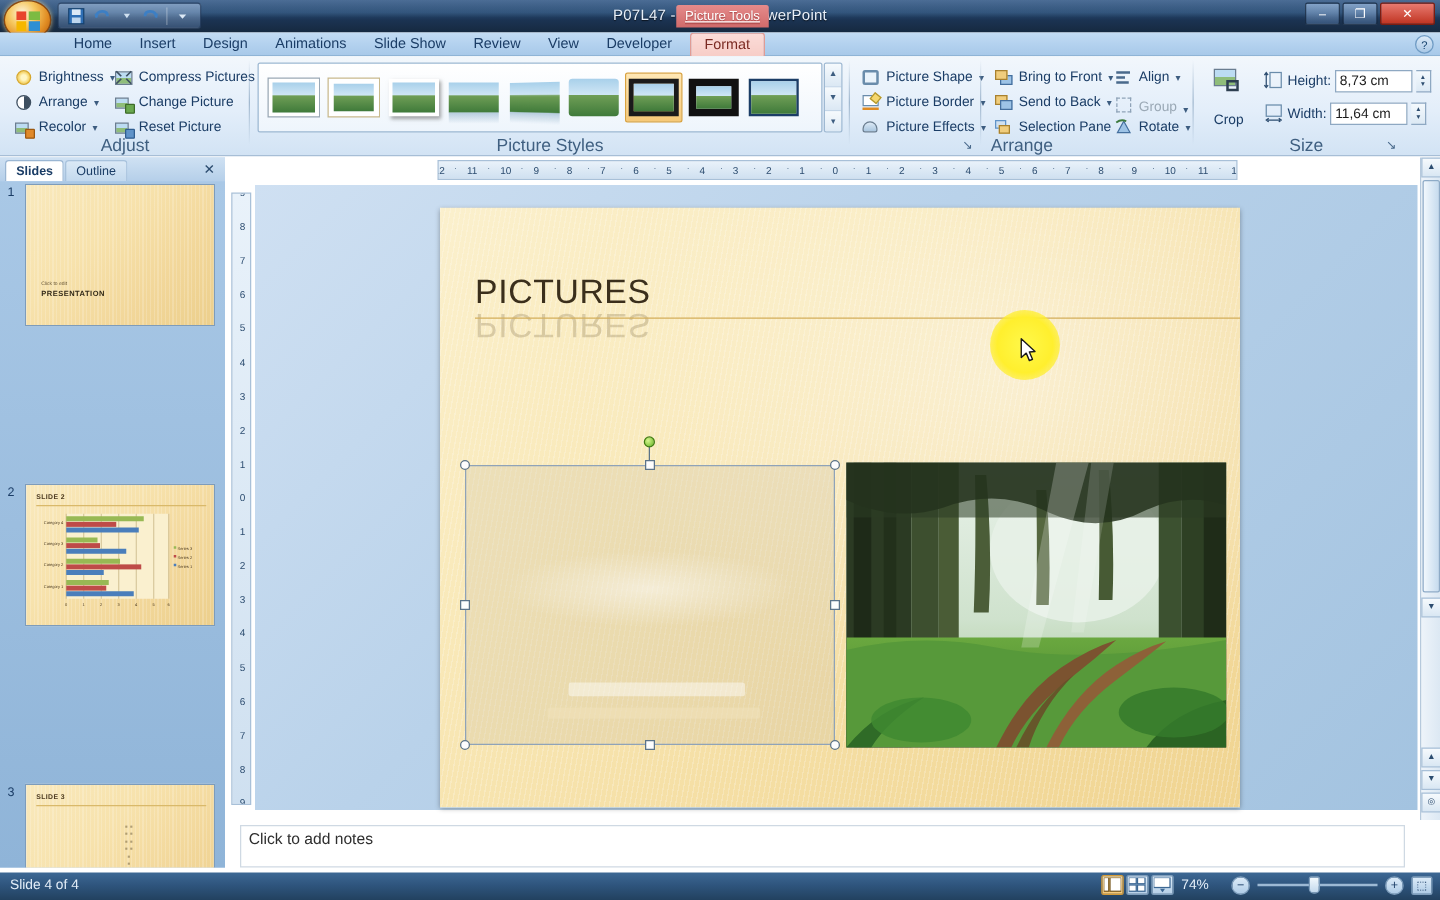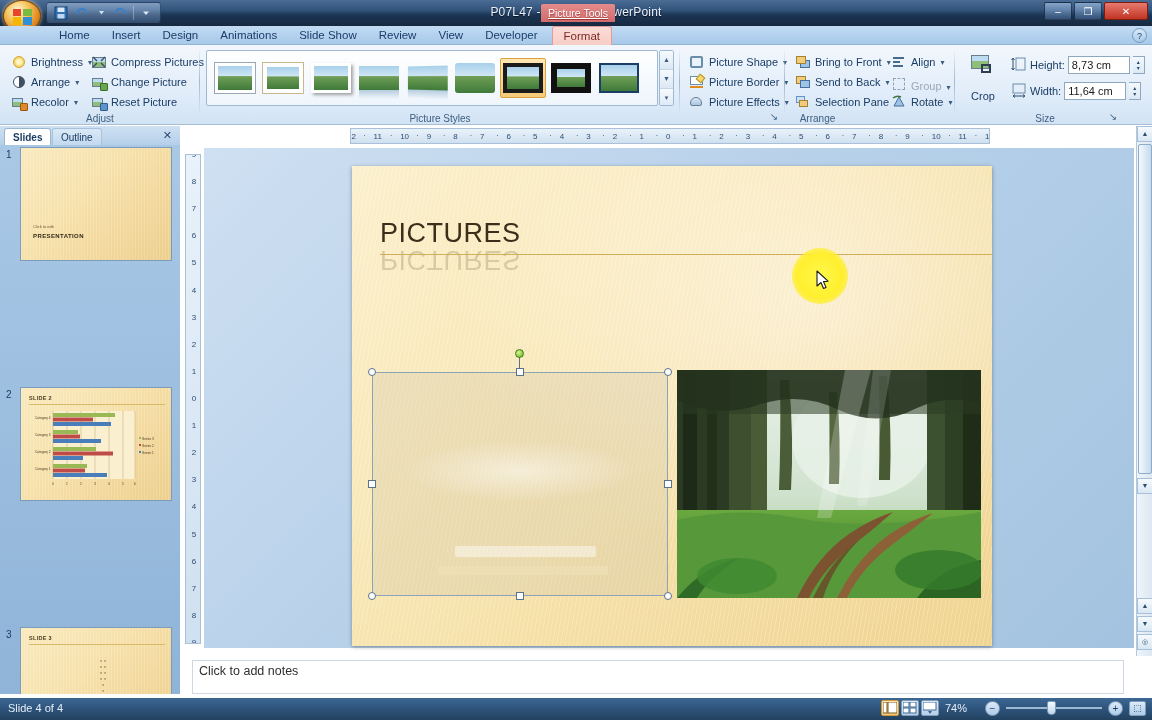--- a/index.html
+++ b/index.html
@@ -92,21 +92,21 @@
 
   
   .ribbon {
     position:absolute; left:0; top:45px; width:1152px; height:80px;
     background:linear-gradient(to bottom,#f2f7fc 0%,#e3eefa 55%,#d2e3f4 100%);
     border-bottom:1px solid #a7bed6;
   }
   .grp { position:absolute; top:0; height:80px; }
   .grp-label {
     position:absolute; bottom:1px; left:0; width:100%; text-align:center;
-    color:#3f5f80; font-size:10px;
+    color:#3f5f80; font-size:14px;
   }
   .grp-div { position:absolute; top:3px; width:1px; height:68px; background:linear-gradient(to bottom,rgba(150,175,200,0),rgba(150,175,200,.85),rgba(150,175,200,0)); }
   .dlg-launch {
     position:absolute; bottom:2px; width:12px; height:12px;
     color:#4a6a8c; font-size:10px; text-align:center; line-height:12px;
   }
 
   .cmd {
     display:flex; align-items:center; gap:4px; height:20px; padding:0 3px;
     color:#1b3d66; font-size:11px; white-space:nowrap; border-radius:2px;

